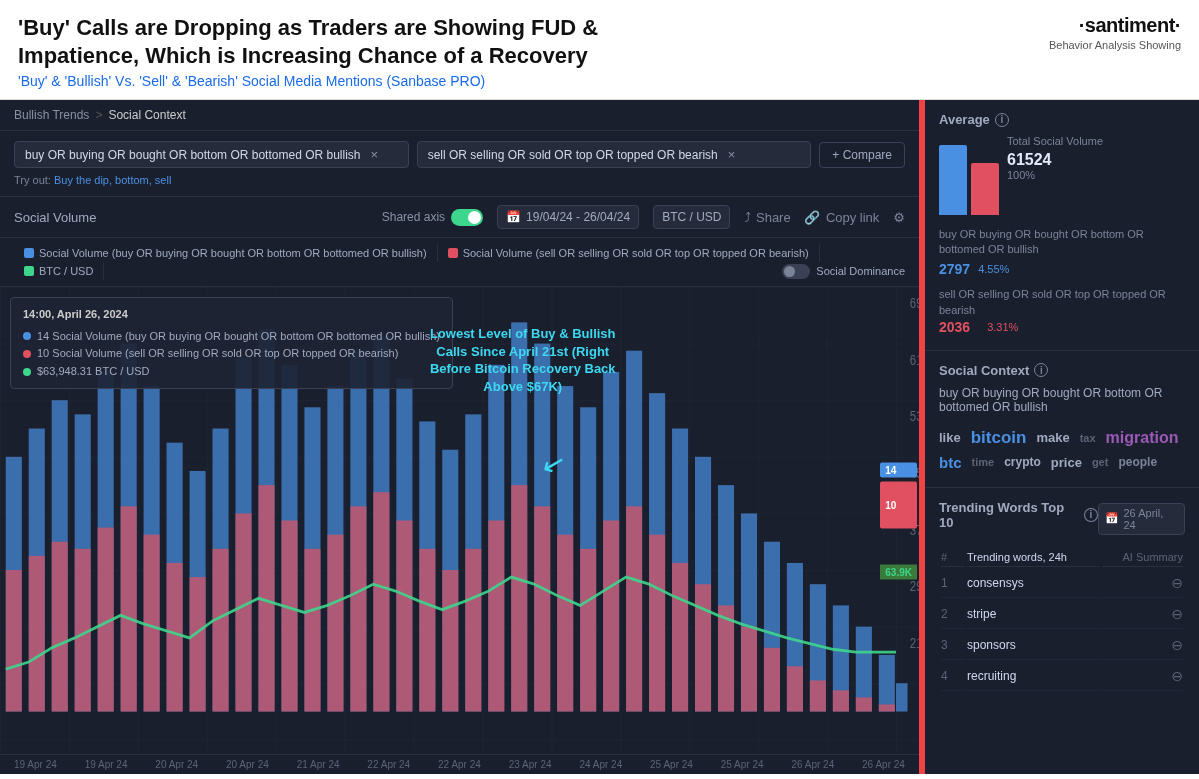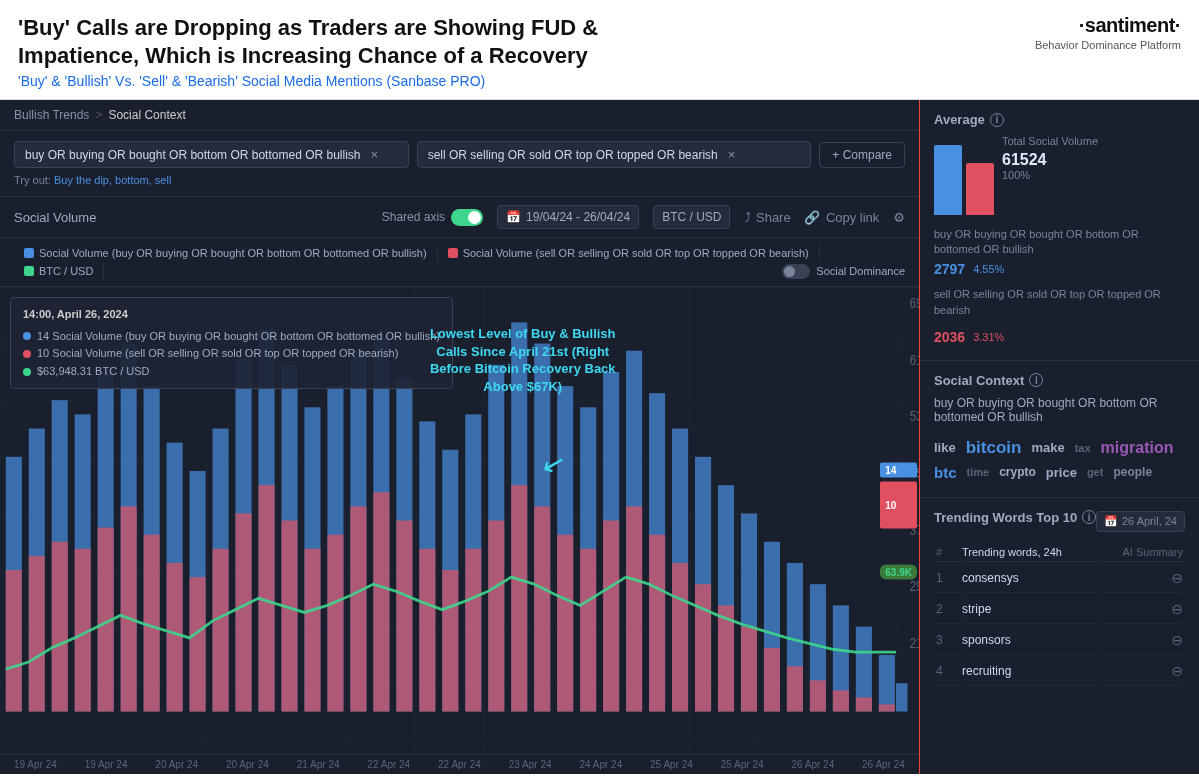--- a/index.html
+++ b/index.html
@@ -279,21 +279,21 @@
     
     .chart-svg {
       width: 100%;
       height: 100%;
     }
 
     
     .right-panel {
       width: 280px;
       background: #1a1f2e;
-      border-left: 1px solid #ef4444;
+      border-left: 6px solid #ef4444;
       display: flex;
       flex-direction: column;
       overflow-y: auto;
     }
 
     
     .avg-section {
       padding: 12px 14px;
       border-bottom: 1px solid #2a2f3e;
     }
@@ -448,21 +448,21 @@
 </head>
 <body>
 
 <div class="header">
   <div class="header-left">
     <div class="header-title">'Buy' Calls are Dropping as Traders are Showing FUD &amp; Impatience, Which is Increasing Chance of a Recovery</div>
     <div class="header-subtitle">'Buy' &amp; 'Bullish' Vs. 'Sell' &amp; 'Bearish' Social Media Mentions (Sanbase PRO)</div>
   </div>
   <div class="header-right">
     <div class="santiment-logo">·santiment·</div>
-    <div class="santiment-tagline">Behavior Dominance Platform</div>
+    <div class="santiment-tagline">Behavior Analysis Showing</div>
   </div>
 </div>
 
 <div class="main-container">
 
   <div class="left-panel">
 
     <div class="breadcrumb">
       <span class="breadcrumb-item">Bullish Trends</span>
       <span class="breadcrumb-sep">&gt;</span>
@@ -660,21 +660,21 @@
         <text x="792" y="135" font-size="10" fill="#5a6475">45</text>
         <text x="792" y="175" font-size="10" fill="#5a6475">37</text>
         <text x="792" y="215" font-size="10" fill="#5a6475">29</text>
         <text x="792" y="255" font-size="10" fill="#5a6475">21</text>
       </svg>
 
       
       <div style="position:absolute;right:0;top:50%;transform:translateY(-50%);display:flex;flex-direction:column;gap:4px;padding-right:2px;">
         <div style="background:#4a90e2;color:#fff;font-size:10px;padding:2px 5px;border-radius:2px;font-weight:700;">14</div>
         <div style="background:#e05060;color:#fff;font-size:10px;padding:18px 5px;border-radius:2px;font-weight:700;">10</div>
-        <div style="background:#3a7a3a;color:#3dd68c;font-size:10px;padding:2px 5px;border-radius:6px;font-weight:700;margin-top:32px;">63.9K</div>
+        <div style="background:#3a7a3a;color:#3dd68c;font-size:10px;padding:2px 5px;border-radius:0;font-weight:700;margin-top:32px;">63.9K</div>
       </div>
     </div>
 
     <div class="x-axis">
       <span>19 Apr 24</span>
       <span>19 Apr 24</span>
       <span>20 Apr 24</span>
       <span>20 Apr 24</span>
       <span>21 Apr 24</span>
       <span>22 Apr 24</span>
@@ -713,21 +713,21 @@
       <div class="avg-item">
         <div style="font-size:11px;color:#7a8499;">buy OR buying OR bought OR bottom OR bottomed OR bullish</div>
         <div style="display:flex;align-items:center;gap:8px;margin-top:2px;">
           <span class="avg-item-val">2797</span>
           <span class="avg-item-pct">4.55%</span>
         </div>
       </div>
 
       <div class="avg-item avg-item-sell">
         <div style="font-size:11px;color:#7a8499;margin-top:6px;">sell OR selling OR sold OR top OR topped OR bearish</div>
-        <div style="display:flex;align-items:center;gap:8px;margin-top:10px;">
+        <div style="display:flex;align-items:center;gap:17px;margin-top:0;">
           <span class="avg-item-val">2036</span>
           <span class="avg-item-pct">3.31%</span>
         </div>
       </div>
     </div>
 
     <div class="social-context-section">
       <div class="social-ctx-header">
         <div>
           <div class="section-title">

